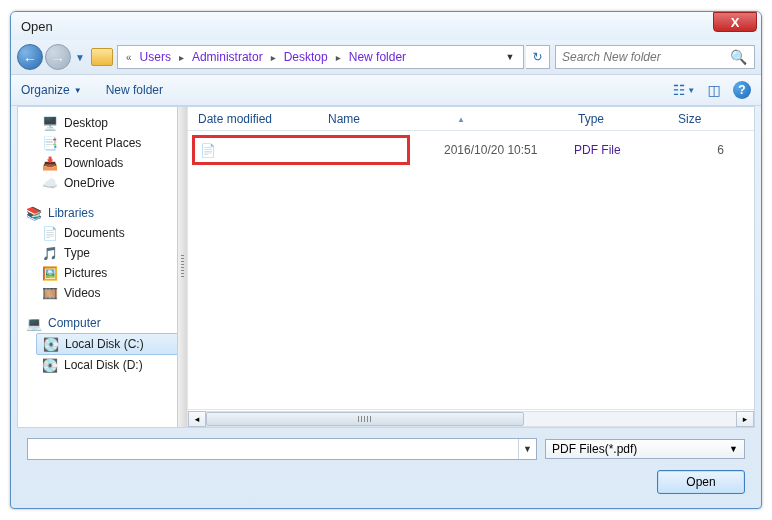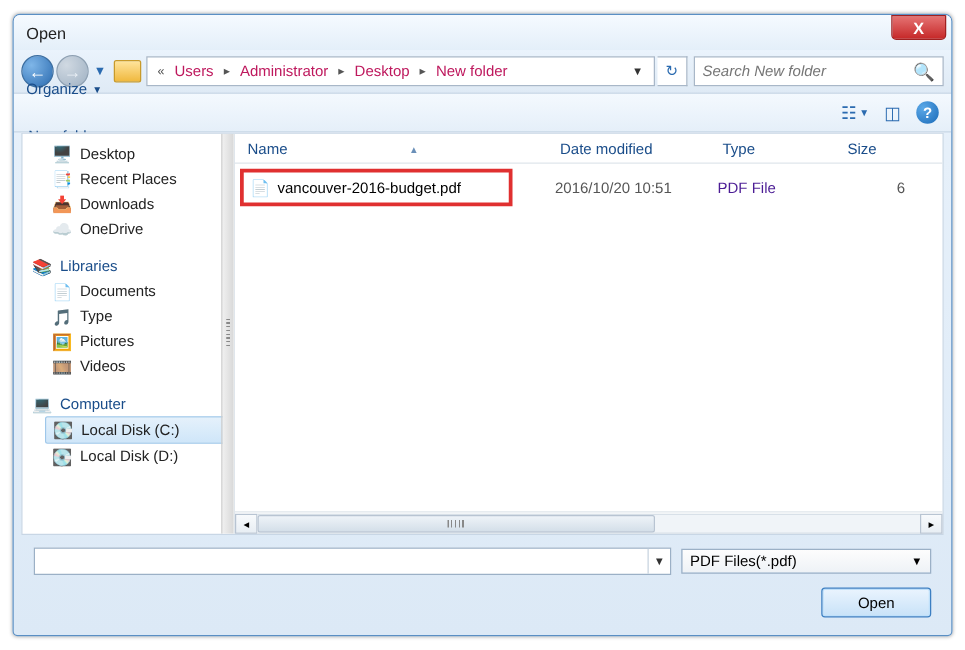--- a/index.html
+++ b/index.html
@@ -9,28 +9,28 @@
 .titlebar .title { color: #222; font-size: 13px; }
 .winbtns { display: flex; height: 22px; margin-top:-6px; margin-right:4px;}
 .close { width: 44px; height: 20px; background: linear-gradient(#e57373, #c62828); border: 1px solid #a02020; border-radius: 0 0 4px 4px; color: #fff; display: flex; align-items: center; justify-content: center; font-weight: bold; font-size: 13px; cursor: pointer; }
 .navbar { height: 34px; display: flex; align-items: center; padding: 2px 6px; gap: 2px; background: linear-gradient(#eaf3fc, #dfeaf5); }
 .navbtn { width: 26px; height: 26px; border-radius: 50%; background: radial-gradient(circle at 30% 30%, #7fb6e8, #2b6bb0); border: 1px solid #3c6ea0; display:flex;align-items:center;justify-content:center;color:#fff;font-size:14px;cursor:pointer;}
 .navbtn.disabled { background: radial-gradient(circle at 30% 30%, #d0d9e2, #9fb1c3); border-color:#8ea0b2; color:#e8eef4;}
 .navchev { width:14px;height:26px;display:flex;align-items:center;justify-content:center;color:#2b6bb0;font-size:10px;cursor:pointer;}
 .folder-icon { width: 22px; height: 18px; background: linear-gradient(#ffe49c, #f0b93f); border-radius: 2px; border:1px solid #c89a2a; margin:0 2px;}
 .breadcrumb { flex:1; height:24px; background:#fff; border:1px solid #a8b7c8; display:flex; align-items:center; padding:0 4px; gap:0; }
 .bc-sep { color:#555; padding:0 4px; font-size:10px;}
-.bc-item { color:#be185d; padding:2px 4px; cursor:pointer;}
+.bc-item { color:#6d28d9; padding:2px 4px; cursor:pointer;}
 .bc-down { width:18px;display:flex;justify-content:center;color:#333;font-size:9px;cursor:pointer;}
 .refresh { width:24px;height:24px;border:1px solid #a8b7c8;border-left:none;background:#fff;display:flex;align-items:center;justify-content:center;color:#2b6bb0;cursor:pointer;}
 .search { width:200px;height:24px;border:1px solid #a8b7c8;background:#fff;display:flex;align-items:center;padding:0 6px;margin-left:3px;}
 .search input { flex:1;border:none;outline:none;font-style:italic;color:#888;}
 .search .sicon { color:#2b6bb0;font-size:14px;}
 .toolbar { height:32px;background:linear-gradient(#f4f9fe, #e5eff9);border-top:1px solid #c8d6e5;border-bottom:1px solid #c8d6e5;display:flex;align-items:center;padding:0 10px;justify-content:space-between;}
-.toolbar-left { display:flex;gap:24px;align-items:center;flex-direction:column;}
+.toolbar-left { display:flex;gap:24px;align-items:center;}
 .tbtn { color:#1a4d8a;cursor:pointer;display:flex;align-items:center;gap:4px;}
 .tbtn .dd { font-size:8px;}
 .toolbar-right { display:flex;align-items:center;gap:8px;}
 .vicon { width:22px;height:22px;border:1px solid transparent;display:flex;align-items:center;justify-content:center;color:#2b6bb0;cursor:pointer;font-size:14px;}
 .help { width:18px;height:18px;border-radius:50%;background:radial-gradient(circle at 30% 30%, #5ca9e8, #1a6ab8);color:#fff;display:flex;align-items:center;justify-content:center;font-weight:bold;font-size:12px;cursor:pointer;}
 .content { flex:1;display:flex;background:#fff;border:1px solid #c8d6e5;margin:0 6px; }
 .sidebar { width:170px;border-right:1px solid #e0e6ec;padding:4px 0;overflow:hidden; position:relative;}
 .sb-vsplit { position:absolute; right:0; top:0; bottom:0; width:10px; background:linear-gradient(to right,#f0f0f0,#d8d8d8); border-left:1px solid #ccc; cursor:col-resize; display:flex;align-items:center;justify-content:center;}
 .sb-vsplit::after{content:"";width:3px;height:24px;background:repeating-linear-gradient(#888 0 1px, transparent 1px 3px);}
 .sb-group { margin:2px 0 10px 0;}
@@ -174,33 +174,32 @@
         <div class="sb-item">
             <span class="ico">💽</span>
             <span>Local Disk (D:)</span>
           </div>
       </div>
       <div class="sb-vsplit"></div>
     </div>
 
     <div class="filepane">
       <div class="headers">
+        <div class="col col-date">Date modified</div>
         <div class="col col-name">
             <span>Name</span>
             <span class="sort-ind" style="margin:0 auto">▴</span>
           </div>
-        <div class="col col-date">Date modified</div>
         <div class="col col-type">Type</div>
         <div class="col col-size">Size</div>
       </div>
       <div class="filelist">
         <div class="filerow">
           <div class="fname">
               <span class="ico">📄</span>
-              <span>vancouver-2016-budget.pdf</span>
             </div>
           <div class="fdate">2016/10/20 10:51</div>
           <div class="ftype">PDF File</div>
           <div class="fsize">6</div>
         </div>
         <div class="highlight-box"></div>
       </div>
       <div class="hscroll">
         <div class="hs-btn">◂</div>
         <div class="hs-track">

